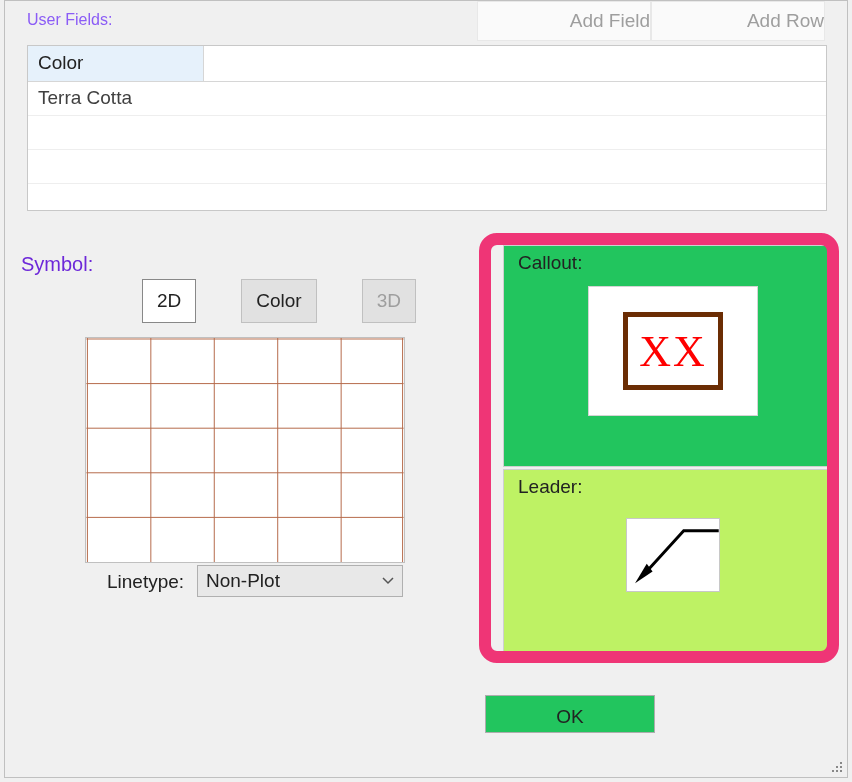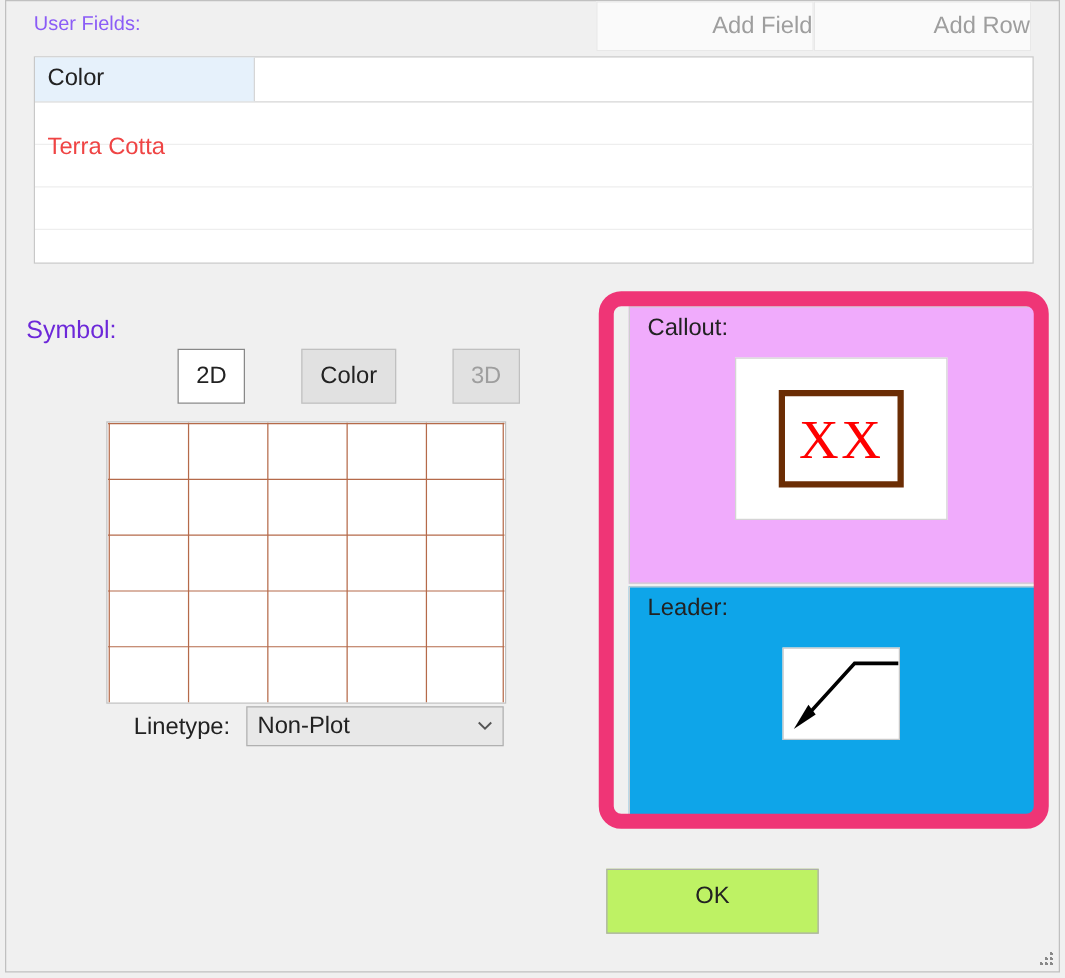--- a/index.html
+++ b/index.html
@@ -65,22 +65,21 @@
   .uf-header-rest { flex: 1; }
   .uf-row {
     display: flex;
     height: 34px;
     border-bottom: 1px solid #eeeeee;
   }
   .uf-cell {
     width: 176px;
     padding: 5px 10px;
     font-size: 19px;
-    color: #ef4444;
-    margin-top: 20px;
+    color: #404040;
   }
   .uf-cell-rest { flex: 1; }
 
   
   .symbol-label {
     position: absolute;
     left: 16px; top: 252px;
     font-size: 20px;
     color: #6d28d9;
   }
@@ -143,28 +142,28 @@
     left: 474px; top: 232px;
     width: 360px; height: 430px;
     border: 12px solid #ef3576;
     border-radius: 18px;
     pointer-events: none;
   }
   .callout-panel {
     position: absolute;
     left: 498px; top: 244px;
     width: 326px; height: 222px;
-    background: #f0abfc;
+    background: #22c55e;
     border: 1px solid #cfcfcf;
   }
   .leader-panel {
     position: absolute;
     left: 498px; top: 468px;
     width: 326px; height: 184px;
-    background: #0ea5e9;
+    background: #bef264;
     border: 1px solid #cfcfcf;
   }
   .panel-title {
     position: absolute;
     left: 14px; top: 6px;
     font-size: 19px;
     color: #222;
   }
   .callout-preview {
     position: absolute;
@@ -191,22 +190,22 @@
     width: 94px; height: 74px;
     background: #fff;
     border: 1px solid #c8c8c8;
   }
   .leader-svg { width: 100%; height: 100%; display: block; }
 
   
   .btn {
     position: absolute;
     top: 694px;
-    width: 170px; height: 52px;
-    background: #bef264;
+    width: 170px; height: 38px;
+    background: #22c55e;
     border: 1px solid #adadad;
     font-size: 19px;
     color: #222;
     text-align: center;
     line-height: 42px;
   }
   .btn-ok     { left: 480px; }
   .btn-cancel { left: 658px; }
 
   

